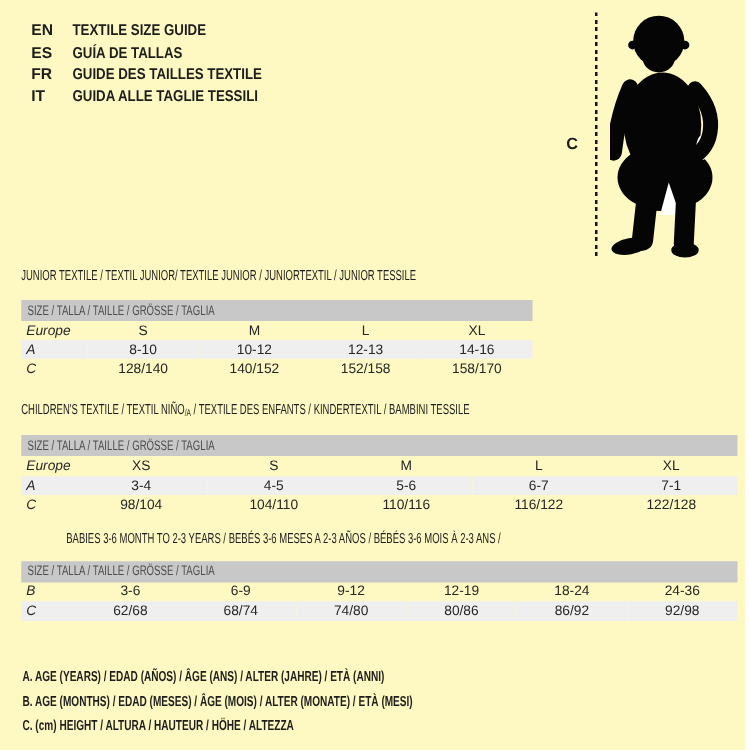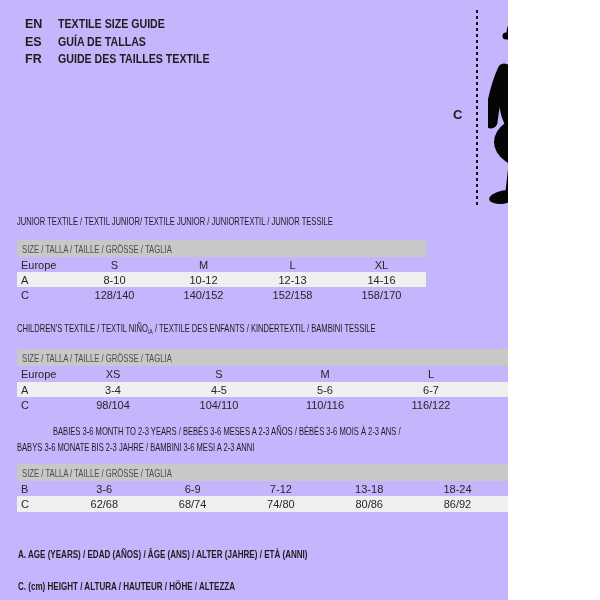--- a/index.html
+++ b/index.html
@@ -1,17 +1,17 @@
 <!DOCTYPE html>
 <html><head>
 <meta charset="utf-8">
 <style>
   html,body { margin:0; padding:0; background:#ffffff; }
   .canvas {
-    position:relative; width:508px; height:600px; background:#c4b5fd;
+    position:relative; width:596px; height:600px; background:#fef9c3;
     font-family:"Liberation Sans", sans-serif; color:#1d1d1b; overflow:hidden;
   }
   
   .langs { position:absolute; left:25px; top:15px; }
   .lang-row { display:flex; align-items:center; height:17.7px; font-weight:bold; font-size:12.5px; }
   .lang-code { width:33px; flex:0 0 33px; }
   .lang-title { white-space:nowrap; transform:scaleX(0.85); transform-origin:left center; display:inline-block; }
   
   .baby-svg { position:absolute; left:488px; top:8px; }
   .dotted-line {
@@ -20,50 +20,54 @@
   }
   .c-label { position:absolute; left:453px; top:107px; font-weight:bold; font-size:13px; }
   
   .tbl-block { position:absolute; }
   .tbl-title { font-weight:normal; font-size:11.5px; line-height:13px; white-space:nowrap; }
   .tbl-title .cx { display:inline-block; transform:scaleX(0.66); transform-origin:left bottom; white-space:nowrap; }
   .title-sub { font-size:8px; vertical-align:-2px; }
   .gap-j { height:12px; } .gap-c { height:11px; } .gap-b { height:9px; }
   table { border-collapse:collapse; table-layout:fixed; width:100%; }
   td { font-size:11px; color:#262626; height:15px; padding:0; text-align:center; vertical-align:middle; overflow:hidden;margin-top:47px; }
-  td.lbl { text-align:left; padding-left:4px; }
+  td.lbl { text-align:left; padding-left:4px;font-style:italic; }
   tr.alt td { background:#efefef; }
   tr.size-bar td { background:#c8c8c8; height:17px; text-align:left; padding-left:5px; }
   .bar-text { display:inline-block; white-space:nowrap; color:#4d4d4d; font-size:11px;
               transform:scaleX(0.70); transform-origin:left center; }
   .col-lbl-j { width:53px; } .col-d-j { width:89px; }
   .col-lbl   { width:43px; } .col-d-c { width:106px; } .col-d-b { width:88px; }
   tr.h16 td { height:16px; }
   
   .footnotes { position:absolute; left:18px; top:533px; font-weight:bold; font-size:11.5px; }
-  .footnote-line { height:19.5px; line-height:19.5px; white-space:nowrap;margin-top:12px; }
+  .footnote-line { height:19.5px; line-height:19.5px; white-space:nowrap; }
   .footnote-line .cx { display:inline-block; transform:scaleX(0.70); transform-origin:left center; white-space:nowrap; }
 </style>
 </head>
 <body>
 
 <div class="canvas">
 
   <div class="langs">
     <div class="lang-row">
       <span class="lang-code">EN</span>
       <span class="lang-title">TEXTILE SIZE GUIDE</span>
     </div>
     <div class="lang-row">
       <span class="lang-code">ES</span>
       <span class="lang-title">GUÍA DE TALLAS</span>
     </div>
     <div class="lang-row">
       <span class="lang-code">FR</span>
       <span class="lang-title">GUIDE DES TAILLES TEXTILE</span>
+    </div>
+    <div class="lang-row">
+      <span class="lang-code">IT</span>
+      <span class="lang-title">GUIDA ALLE TAGLIE TESSILI</span>
     </div>
   </div>
 
   <div class="dotted-line"></div>
   <div class="c-label">C</div>
 
   <svg class="baby-svg" width="106" height="202" viewBox="0 0 106 202" aria-hidden="true">
     <g fill="#050505">
 
       <ellipse cx="42" cy="92" rx="31" ry="42"></ellipse>
@@ -177,56 +181,56 @@
         <td>110/116</td>
         <td>116/122</td>
         <td>122/128</td>
       </tr>
     </tbody>
       </table>
   </div>
 
   <div class="tbl-block" style="left:17px; top:424px; width:573px;">
     <div class="tbl-title" style="line-height:15.5px;padding-left:36px;"><span class="cx">BABIES 3-6 MONTH TO 2-3 YEARS / BEBÉS 3-6 MESES A 2-3 AÑOS / BÉBÉS 3-6 MOIS À 2-3 ANS /</span></div>
-    <div class="tbl-title" style="line-height:15.5px;"><span class="cx">BABYS 3-6 MONATE BIS 2-3 JAHRE / BAMBINI 3-6 MESI A 2-3 ANNI</span></div>
     <div class="gap-b"></div>
     <table>
       <colgroup>
           <col class="col-lbl">
           <col class="col-d-b">
           <col class="col-d-b">
           <col class="col-d-b">
           <col class="col-d-b">
           <col class="col-d-b">
           <col class="col-d-b">
         </colgroup>
       <tbody>
           <tr class="size-bar">
         <td colspan="7"><span class="bar-text">SIZE / TALLA / TAILLE / GRÖSSE / TAGLIA</span></td>
       </tr>
       <tr>
         <td class="lbl">B</td>
         <td>3-6</td>
         <td>6-9</td>
-        <td>7-12</td>
-        <td>13-18</td>
+        <td>9-12</td>
+        <td>12-19</td>
         <td>18-24</td>
         <td>24-36</td>
       </tr>
       <tr class="alt h16">
         <td class="lbl">C</td>
         <td>62/68</td>
         <td>68/74</td>
         <td>74/80</td>
         <td>80/86</td>
         <td>86/92</td>
         <td>92/98</td>
       </tr>
     </tbody>
       </table>
   </div>
 
   <div class="footnotes">
     <div class="footnote-line"><span class="cx">A. AGE (YEARS) / EDAD (AÑOS) / ÂGE (ANS) / ALTER (JAHRE) / ETÀ (ANNI)</span></div>
+    <div class="footnote-line"><span class="cx">B. AGE (MONTHS) / EDAD (MESES) / ÂGE (MOIS) / ALTER (MONATE) / ETÀ (MESI)</span></div>
     <div class="footnote-line"><span class="cx">C. (cm) HEIGHT / ALTURA / HAUTEUR / HÖHE / ALTEZZA</span></div>
   </div>
 
 </div>
 
 </body></html>

